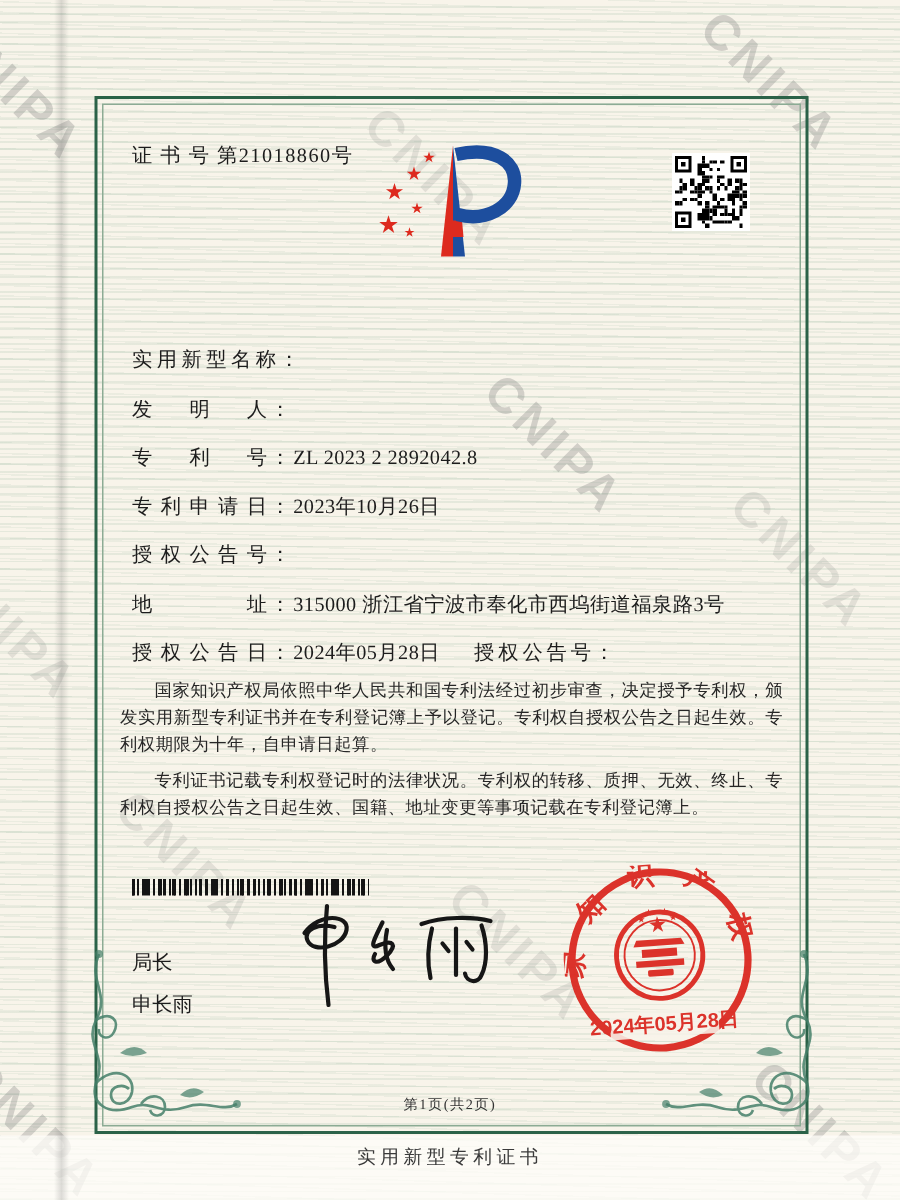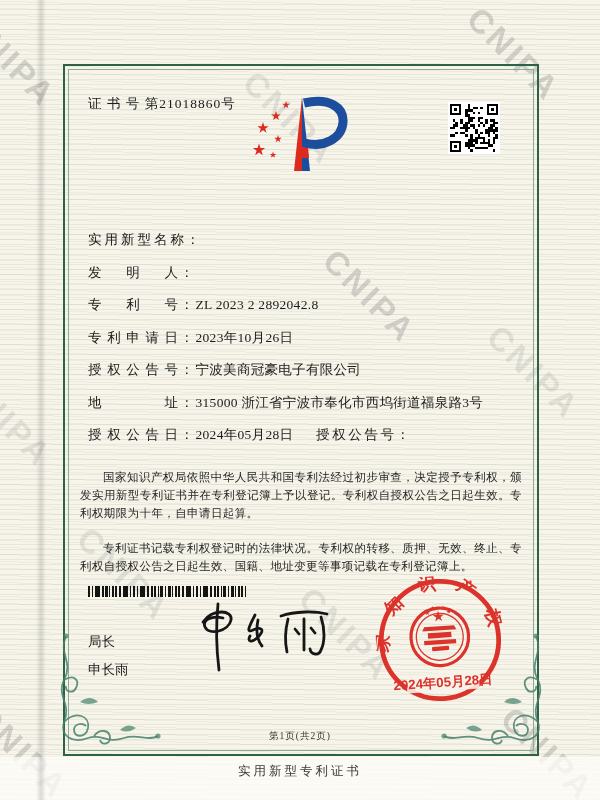--- a/index.html
+++ b/index.html
@@ -32,21 +32,21 @@
     font-weight:bold;letter-spacing:5px;z-index:4;}
   .fields{position:absolute;left:88px;top:230px;width:436px;z-index:4;font-size:13.5px;}
   .frow{display:flex;align-items:baseline;line-height:19.5px;margin-bottom:13px;}
   .flabel{display:inline-block;width:90px;text-align:justify;text-align-last:justify;}
   .fcolon{margin:0 2px 0 2px;}
   .fvalue{flex:1;letter-spacing:0.3px;}
   .pairL{display:flex;width:228px;align-items:baseline;}
   .pairR{display:flex;flex:1;align-items:baseline;}
   .pairR .flabel{width:78px;}
   .paras{position:absolute;left:80px;top:452px;width:442px;z-index:4;}
-  .paras p{margin:16px 0 5px 0;font-size:11.5px;line-height:18.2px;text-indent:2em;
+  .paras p{margin:0 0 5px 0;font-size:11.5px;line-height:18.2px;text-indent:2em;
     text-align:justify;color:#262626;letter-spacing:0.4px;}
   .barcode{position:absolute;left:88px;top:586px;width:158px;height:11px;z-index:4;
     background-image:
       repeating-linear-gradient(90deg,#141414 0 1.5px,transparent 1.5px 3.5px),
       repeating-linear-gradient(90deg,#141414 0 2px,transparent 2px 9px);}
   .signer{position:absolute;left:88px;top:628px;z-index:4;
     font-family:"Liberation Sans","DejaVu Sans",sans-serif;font-size:13.5px;line-height:28px;}
   .sig-svg{position:absolute;left:185px;top:598px;width:158px;height:78px;z-index:4;}
   .seal{position:absolute;left:376px;top:576px;width:128px;height:128px;z-index:6;
     transform:rotate(-4deg);opacity:0.93;}
@@ -269,21 +269,20 @@
       <span class="fvalue">ZL 2023 2 2892042.8</span>
     </div>
     <div class="frow">
       <span class="flabel">专利申请日</span>
         <span class="fcolon">：</span>
       <span class="fvalue">2023年10月26日</span>
     </div>
     <div class="frow">
       <span class="flabel">授权公告号</span>
         <span class="fcolon">：</span>
-      <span class="fvalue">宁波美商冠豪电子有限公司</span>
     </div>
     <div class="frow">
       <span class="flabel">地址</span>
         <span class="fcolon">：</span>
       <span class="fvalue">315000 浙江省宁波市奉化市西坞街道福泉路3号</span>
     </div>
     <div class="frow">
       <span class="pairL">
         <span class="flabel">授权公告日</span>
           <span class="fcolon">：</span>

